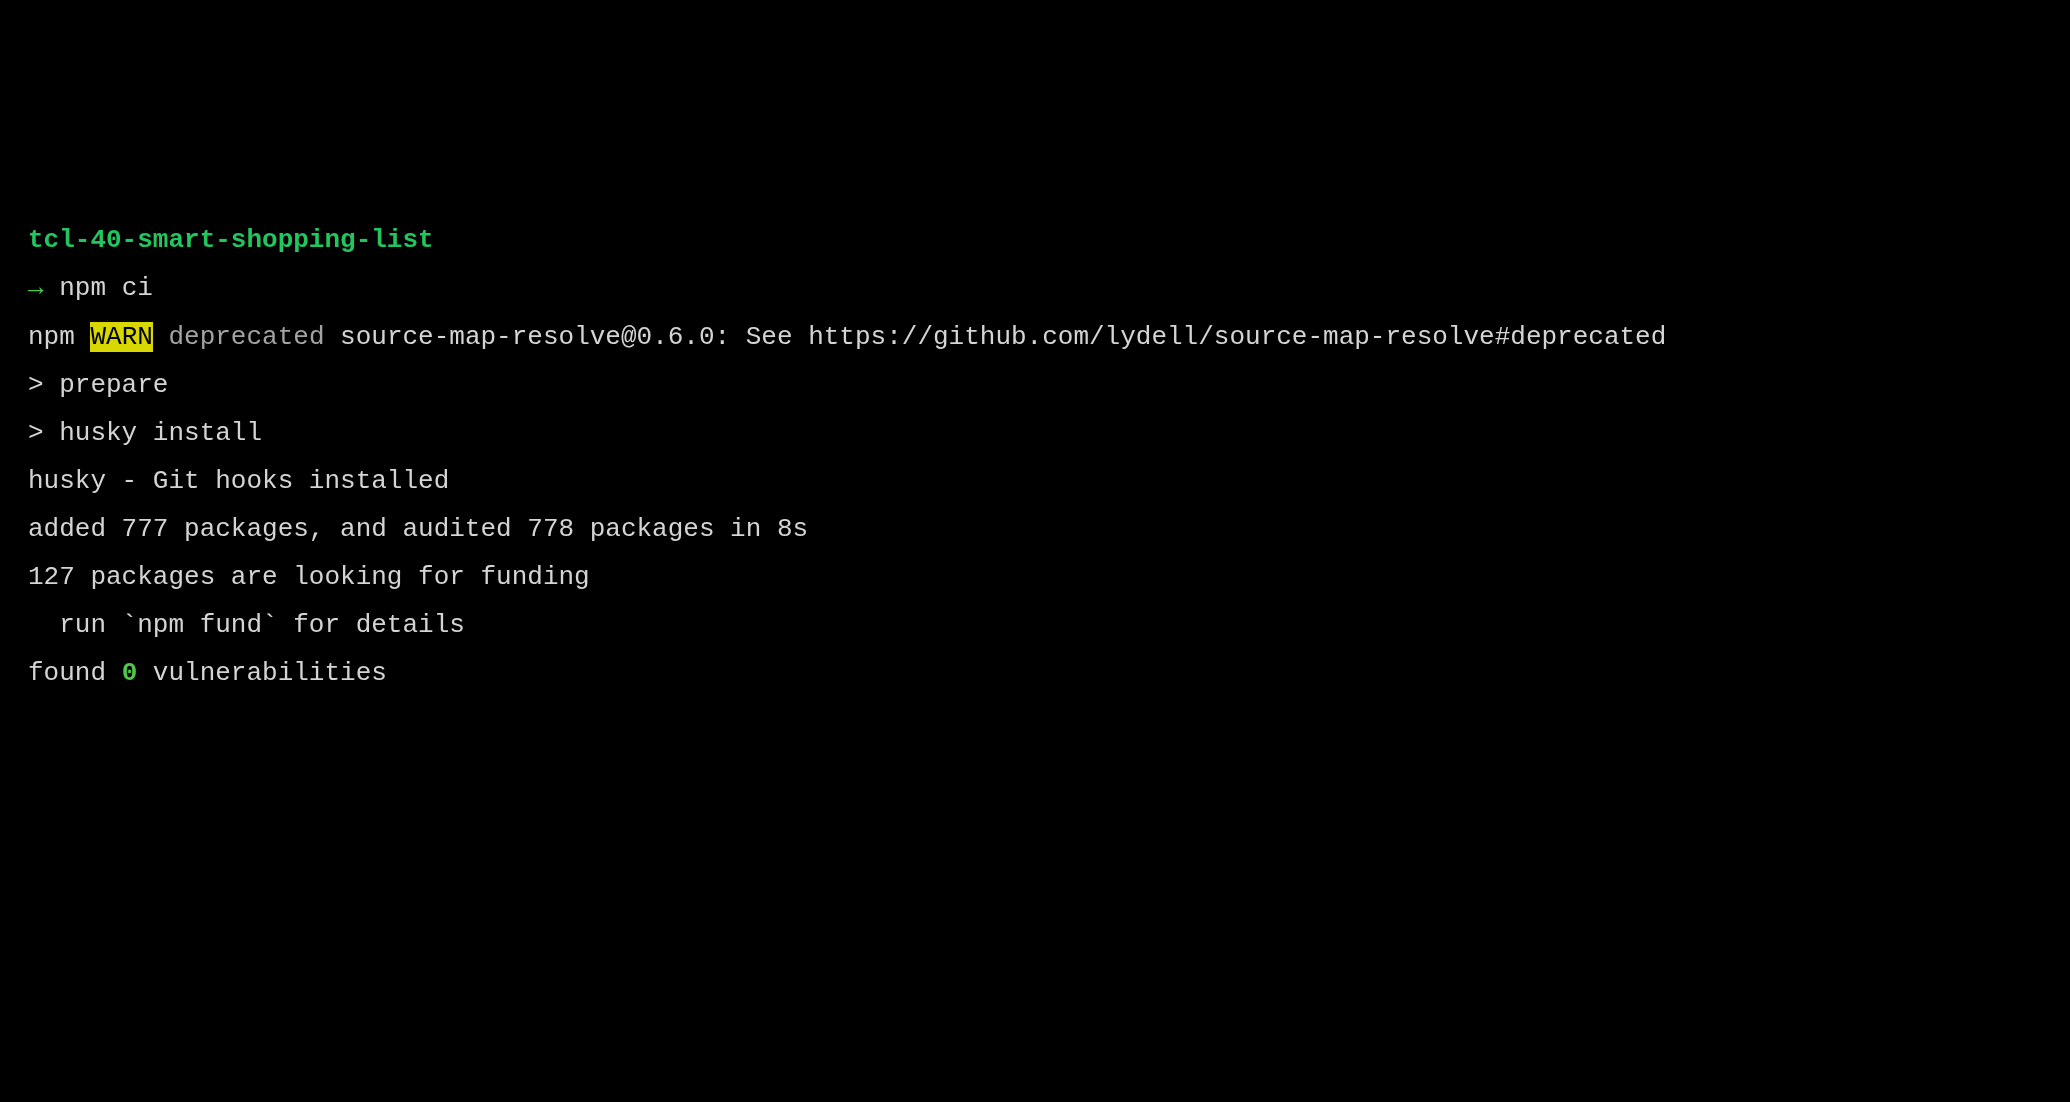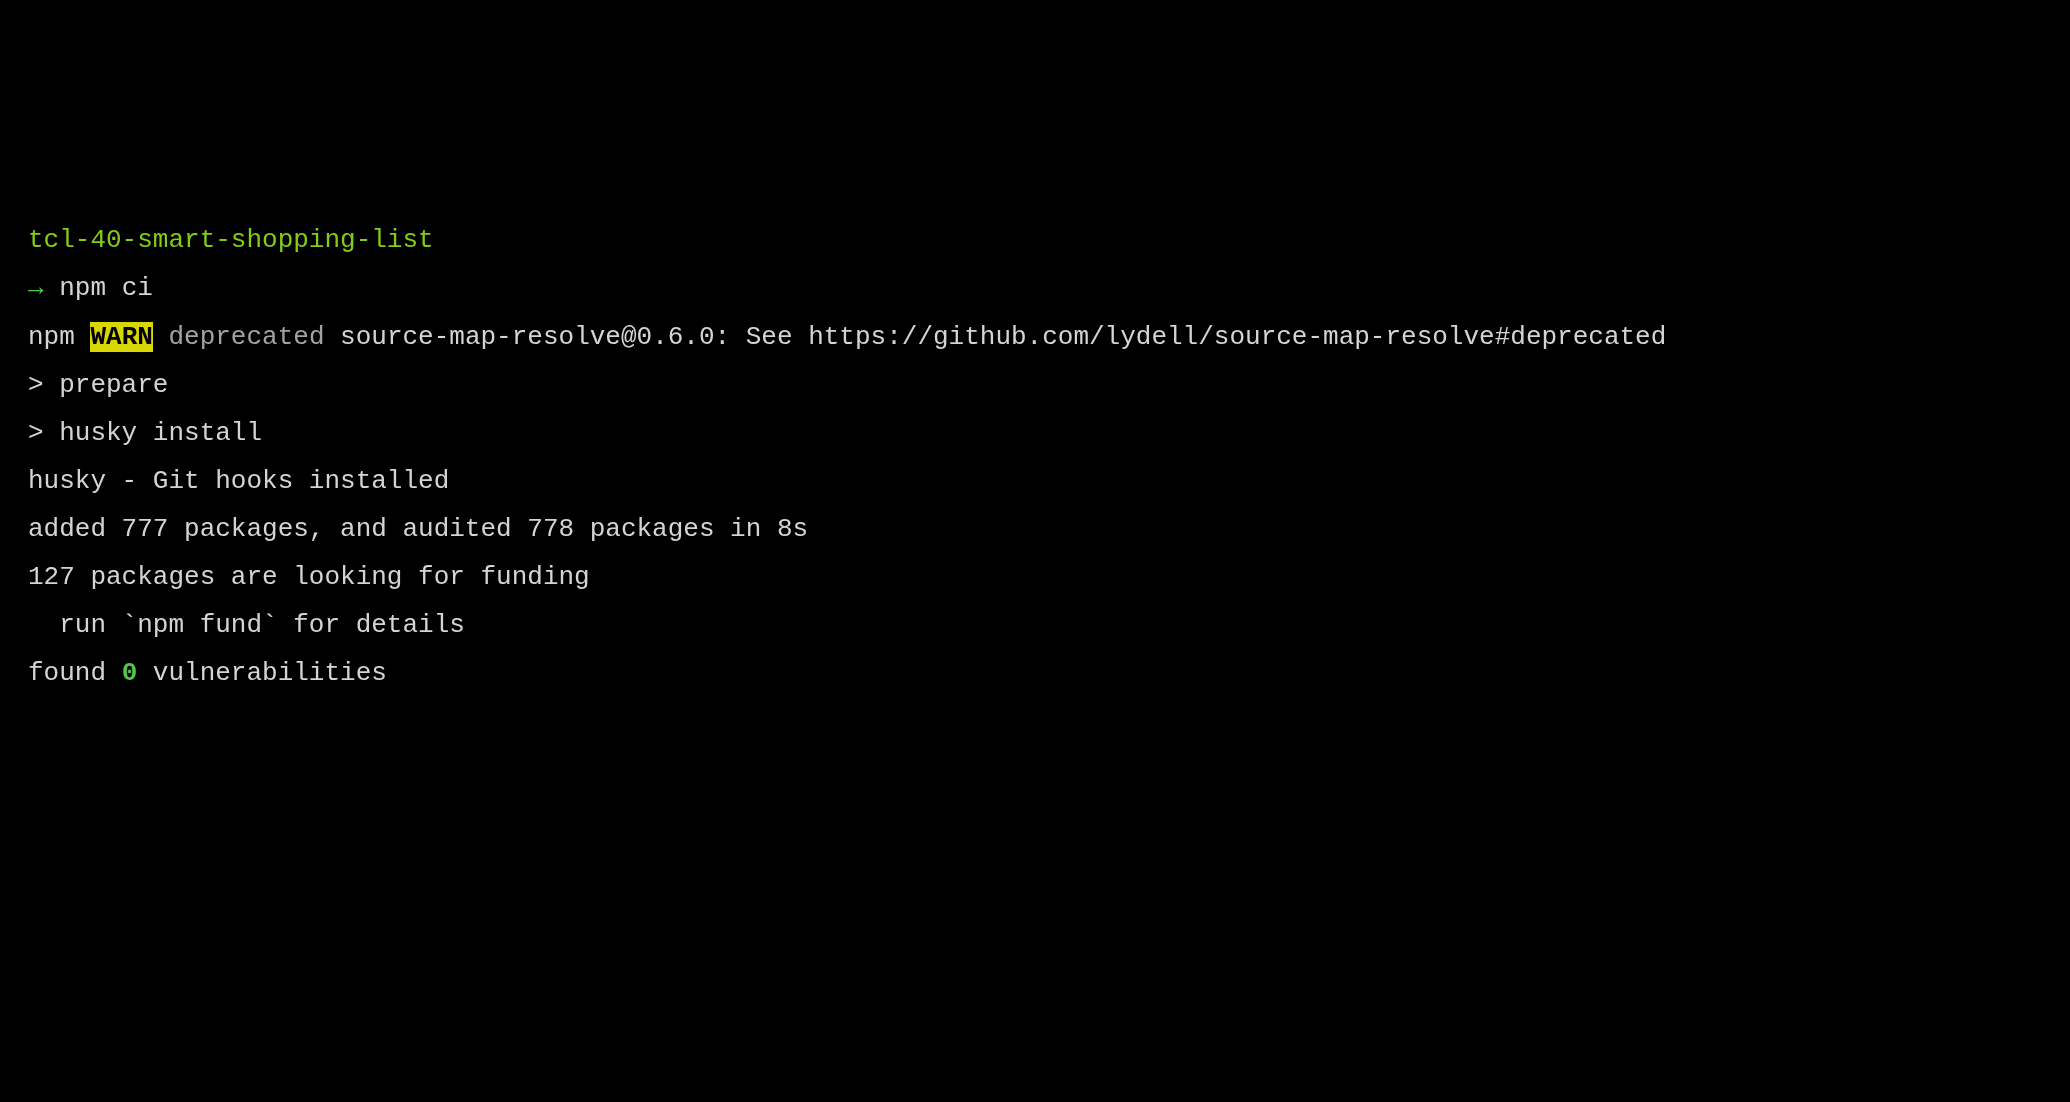--- a/index.html
+++ b/index.html
@@ -11,30 +11,30 @@
       background-color: #000000;
       color: #d4d4d4;
       font-family: 'Menlo', 'Monaco', 'Consolas', 'Courier New', monospace;
       font-size: 26px;
       line-height: 1.85;
       padding: 24px 28px;
       white-space: pre-wrap;
       word-break: break-all;
     }
     .cyan-bold {
-      color: #84cc16;
-      font-weight: normal;
+      color: #22c55e;
+      font-weight: bold;
     }
     .green {
       color: #4ec94e;
     }
     .warn-badge {
       background-color: #d8d800;
       color: #000000;
-      font-weight: bold;
+      font-weight: normal;
     }
     .purple {
       color: #a3a3a3;
     }
     .bright-green {
       color: #4ec94e;
       font-weight: bold;
     }
     .terminal-line {
       display: block;

